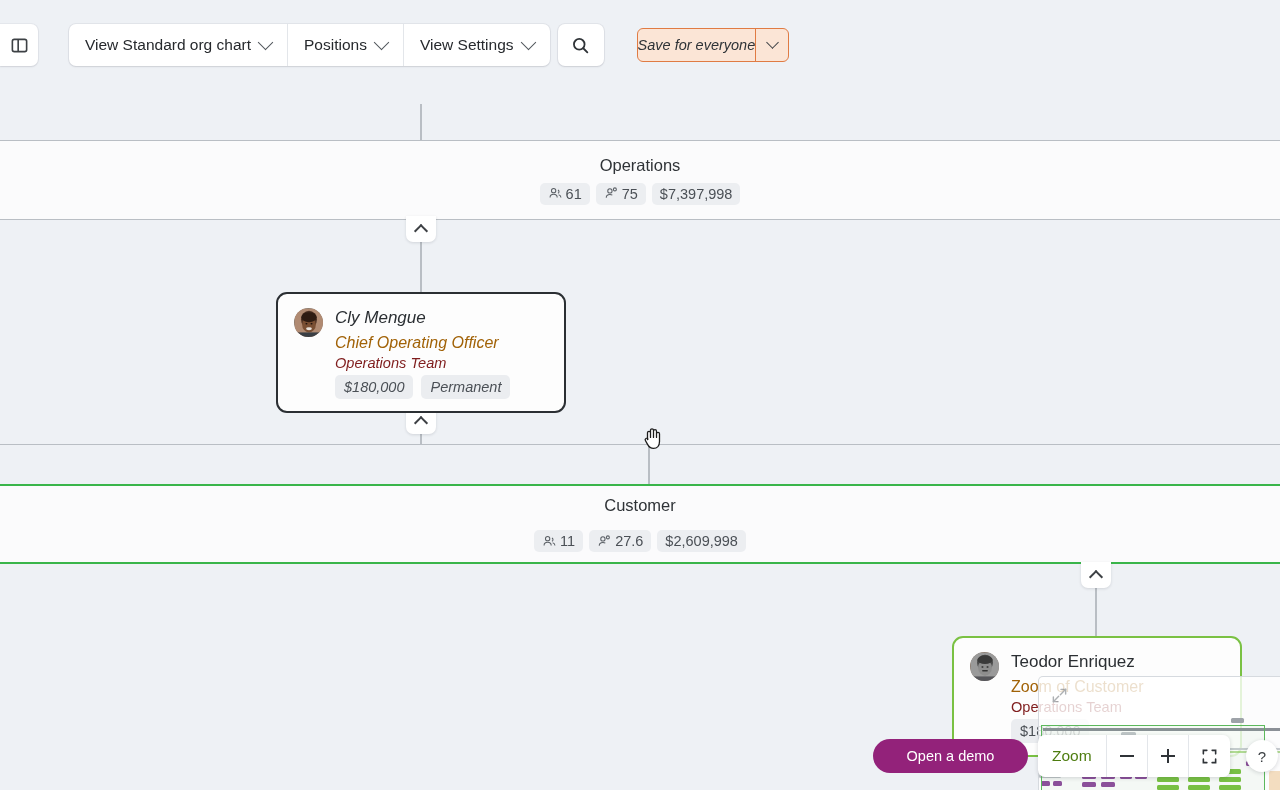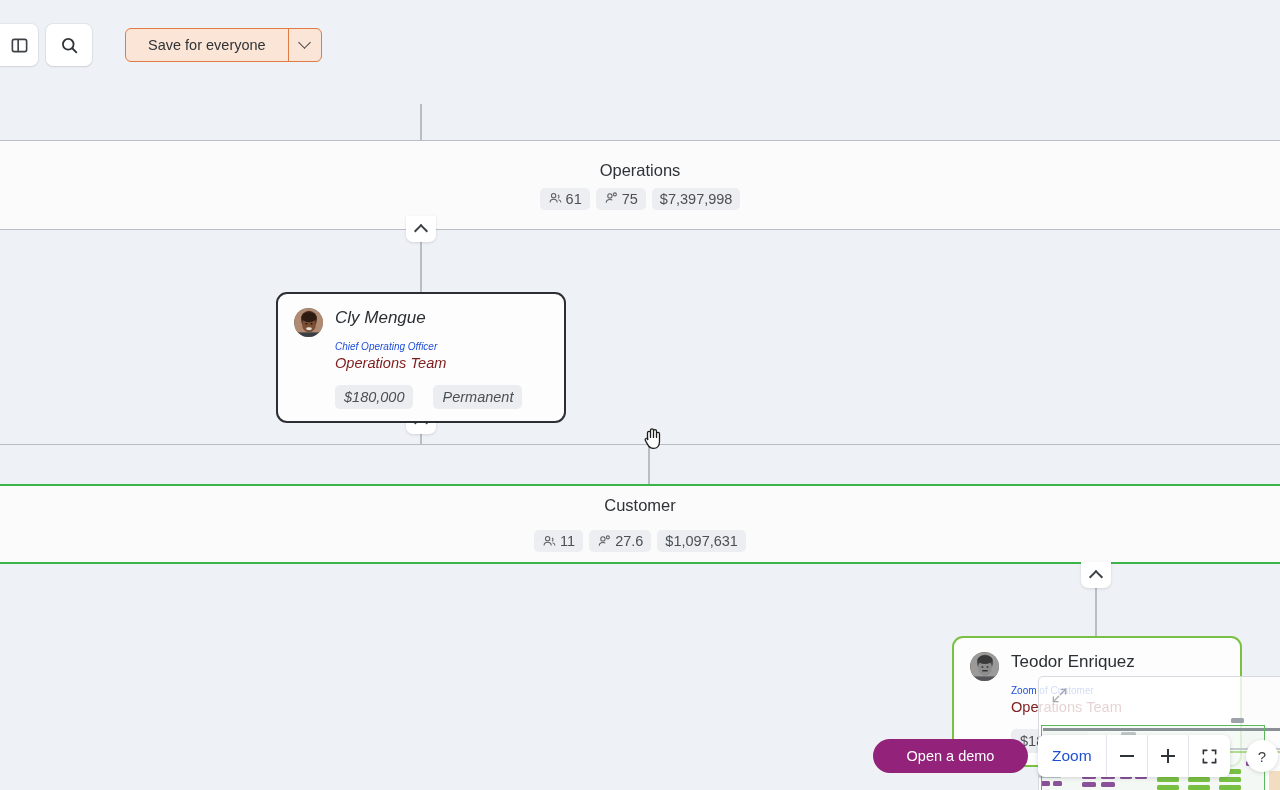--- a/index.html
+++ b/index.html
@@ -66,24 +66,25 @@
     margin-left: 33px;
     display: flex; align-items: stretch; height: 34px;
     border: 1.6px solid #e07b43;
     border-radius: 6px;
     background: #fbe5d6;
     overflow: hidden;
     cursor: pointer;
   }
   .save-label {
     display: flex; align-items: center;
-    padding: 0 22px;
+    padding: 0 0;
     font-size: 14.5px; color: #2f3337;
     border-right: 1.4px solid #e07b43;
     white-space: nowrap;
+    font-style: italic;
   }
   .save-caret {
     width: 32px; display: flex; align-items: center; justify-content: center;
   }
   .save-caret .chev { border-color: #3d4145; width: 9px; height: 9px; }
 
   
   .canvas {
     position: absolute; top: 90px; left: 0; width: 1280px; height: 700px;
     background: #eef1f5;
@@ -153,23 +154,23 @@
     overflow: hidden;
     background: #8a7a6d;
     position: relative;
   }
   .avatar .face {
     position: absolute; left: 50%; top: 52%;
     transform: translate(-50%,-50%);
     width: 29px; height: 29px;
   }
   .pc-name { font-size: 17px; color: #2b2f33; line-height: 1.2; }
-  .pc-role { font-size: 10px; color: #1d4ed8; margin-top: 12px; line-height: 1.35; }
+  .pc-role { font-size: 16px; color: #a16207; margin-top: 4px; line-height: 1.35; }
   .pc-team { font-size: 14.6px; color: #7f1d1d; line-height: 1.35; }
-  .pc-tags { display: flex; gap: 20px; margin-top: 11px; }
+  .pc-tags { display: flex; gap: 8px; margin-top: 1px; }
   .tag {
     background: #ebedf0; border-radius: 5px;
     padding: 4px 9px; font-size: 14.5px; color: #4b5056;
   }
 
   
   .minimap {
     position: absolute;
     left: 1038px; top: 586px;
     width: 260px; height: 148px;
@@ -206,21 +207,21 @@
     position: absolute; left: 1038px; top: 735px;
     height: 42px;
     background: #fff;
     border-radius: 7px;
     box-shadow: 0 1px 4px rgba(17,24,39,.16);
     display: flex; align-items: stretch;
     z-index: 30;
   }
   .zoom-label {
     display: flex; align-items: center; padding: 0 14px;
-    font-size: 15.5px; color: #1d4ed8;
+    font-size: 15.5px; color: #4d7c0f;
     border-right: 1px solid #e3e6ea;
   }
   .zoom-b {
     width: 41px; display: flex; align-items: center; justify-content: center;
     border-right: 1px solid #e3e6ea;
     cursor: pointer; background: transparent; border-top:none;border-bottom:none;border-left:none;
   }
   .zoom-b:last-child { border-right: none; }
   .minus { width: 14px; height: 1.8px; background: #2f3337; display:block; }
   .plus { position: relative; width: 14px; height: 14px; }
@@ -243,21 +244,21 @@
 </head>
 <body>
 
 <div id="app">
 
   <div class="canvas">
 
     <div class="gutter" style="top:14px; height:50px; border-bottom:1.5px solid #b9bec4;"></div>
     <div class="vline" style="left:420px; top:14px; height:50px;"></div>
 
-    <div class="band" style="top:50px; height:90px;">
+    <div class="band" style="top:50px; height:80px;">
       <div class="band-title">Operations</div>
       <div class="band-stats">
         <span class="stat">
           <svg width="15" height="15" viewBox="0 0 16 16">
             <circle cx="6" cy="5" r="2.3" fill="none" stroke="#5a5f65" stroke-width="1.1"></circle>
             <path d="M2.2 12.2c0-2 1.7-3.3 3.8-3.3s3.8 1.3 3.8 3.3" fill="none" stroke="#5a5f65" stroke-width="1.1"></path>
             <path d="M10.6 4.2a2 2 0 0 1 0 3.6" fill="none" stroke="#5a5f65" stroke-width="1.1"></path>
             <path d="M11.4 9.3c1.4.35 2.4 1.45 2.4 2.9" fill="none" stroke="#5a5f65" stroke-width="1.1"></path>
           </svg>
           <span>61</span>
@@ -328,21 +329,21 @@
           <span>11</span>
         </span>
         <span class="stat">
           <svg width="15" height="15" viewBox="0 0 16 16">
             <circle cx="6.3" cy="5.2" r="2.3" fill="none" stroke="#5a5f65" stroke-width="1.1"></circle>
             <path d="M2.4 12.4c0-2.1 1.8-3.4 3.9-3.4 1 0 1.9.3 2.6.8" fill="none" stroke="#5a5f65" stroke-width="1.1"></path>
             <circle cx="11.6" cy="3.6" r="1.6" fill="none" stroke="#5a5f65" stroke-width="1.1"></circle>
           </svg>
           <span>27.6</span>
         </span>
-        <span class="stat">$1,097,631</span>
+        <span class="stat">$2,609,998</span>
       </div>
     </div>
 
     <div class="collapse-btn" style="left:1081px; top:472px;">
       <span class="chev-up"></span>
     </div>
     <div class="connector" style="left:1095px; top:498px; height:50px;"></div>
 
     <div class="minimap">
       <span class="mm-expand">
@@ -431,20 +432,34 @@
   </div>
 
   <div class="toolbar">
     <button class="tb-panel-btn">
       <svg width="19" height="19" viewBox="0 0 20 20">
         <rect x="2.5" y="3.5" width="15" height="13" rx="2" fill="none" stroke="#3d4145" stroke-width="1.7"></rect>
         <line x1="8.6" y1="3.5" x2="8.6" y2="16.5" stroke="#3d4145" stroke-width="1.7"></line>
       </svg>
     </button>
 
+    <div class="seg-group">
+      <button class="seg-btn">
+        <span>View Standard org chart</span>
+        <span class="chev"></span>
+      </button>
+      <button class="seg-btn">
+        <span>Positions</span>
+        <span class="chev"></span>
+      </button>
+      <button class="seg-btn">
+        <span>View Settings</span>
+        <span class="chev"></span>
+      </button>
+    </div>
 
     <button class="search-btn">
       <svg width="19" height="19" viewBox="0 0 20 20">
         <circle cx="8.7" cy="8.7" r="5.6" fill="none" stroke="#2f3337" stroke-width="1.9"></circle>
         <line x1="12.9" y1="12.9" x2="17.2" y2="17.2" stroke="#2f3337" stroke-width="1.9" stroke-linecap="round"></line>
       </svg>
     </button>
 
     <div class="save-group">
       <span class="save-label">Save for everyone</span>

